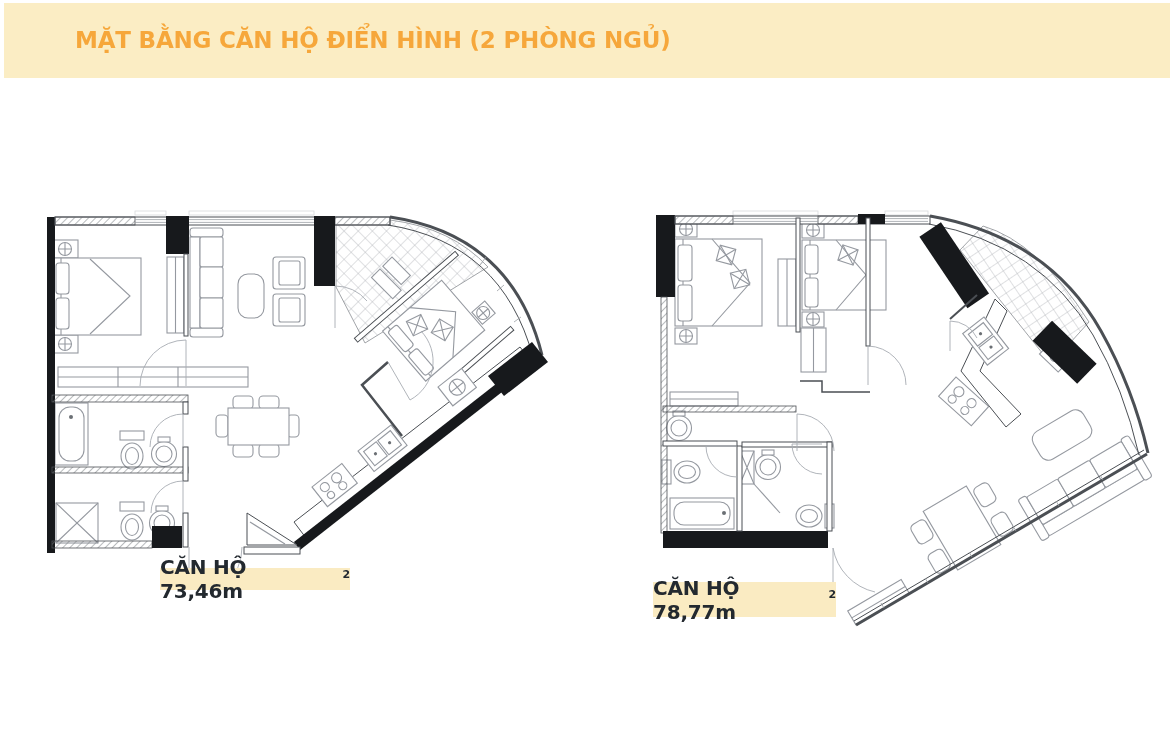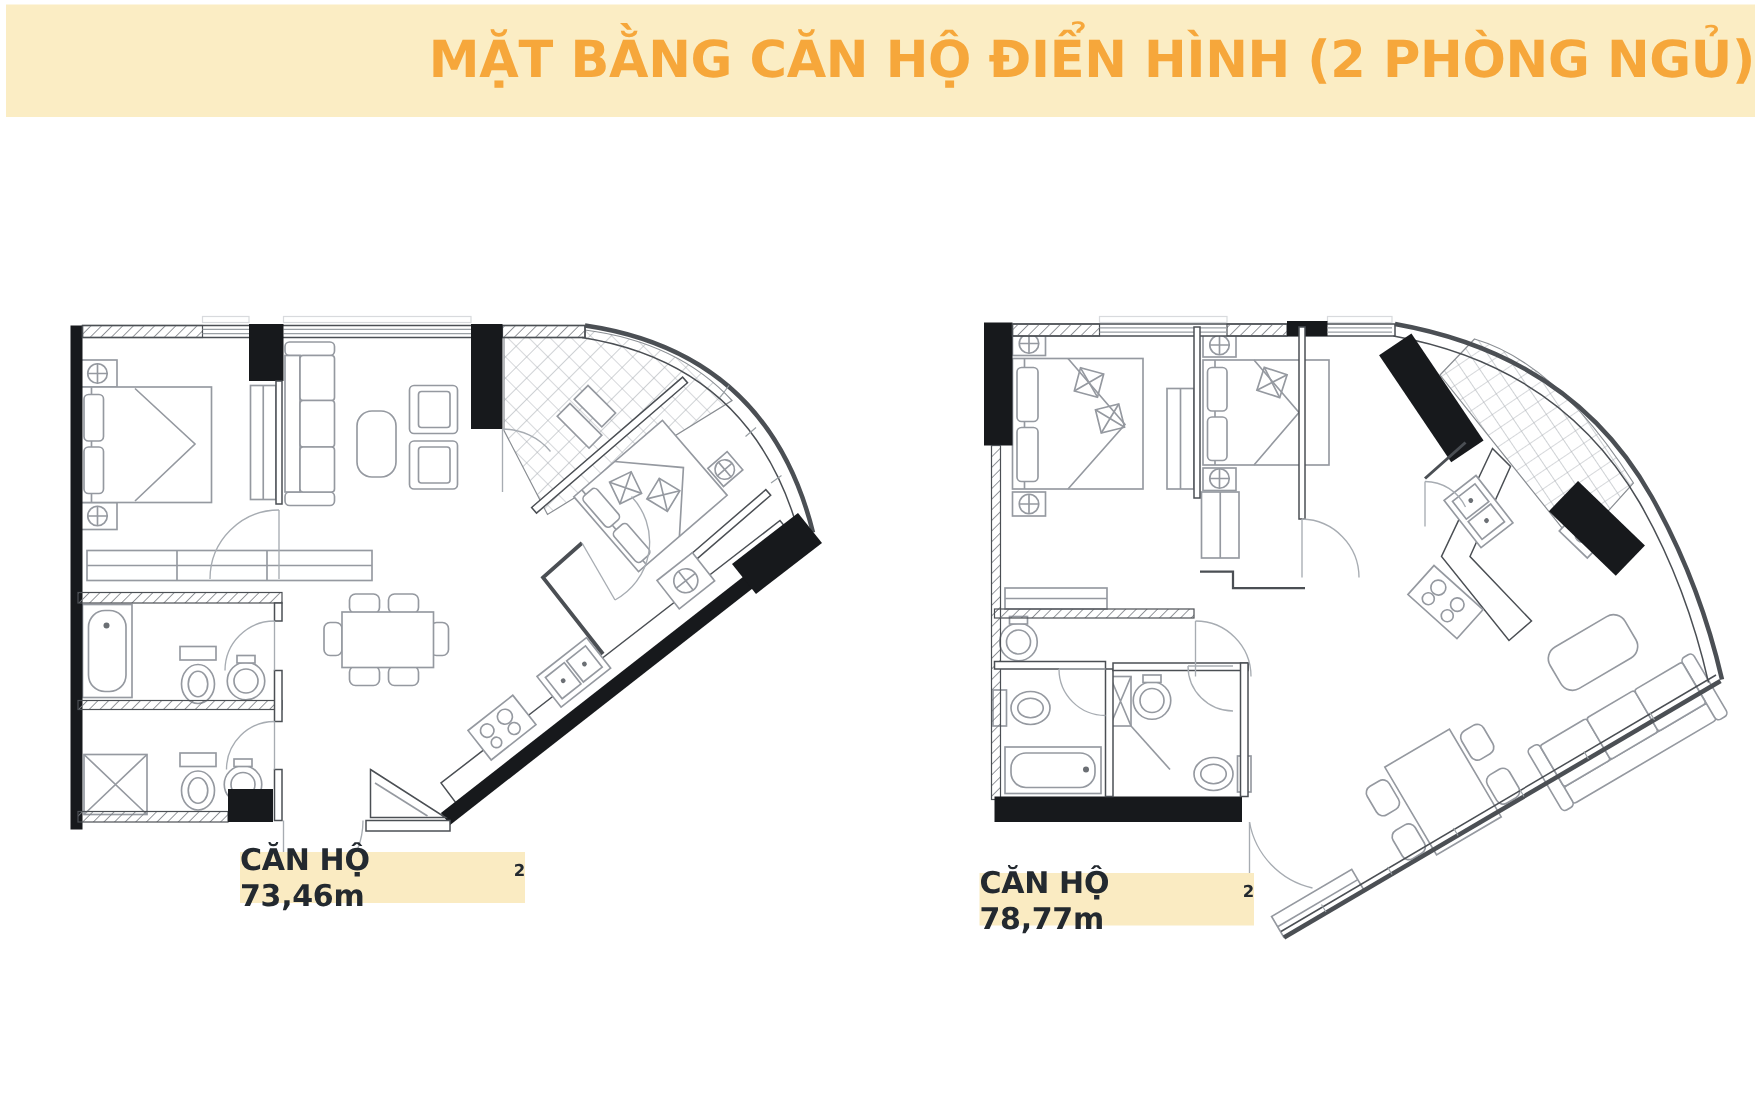--- a/index.html
+++ b/index.html
@@ -4,28 +4,28 @@
 <style>
   :root{
     --banner-bg:#FBEDC4; --banner-text:#F6A73B;
     --label-bg:#FAEBC2; --label-text:#23292F;
     --plan-wall:#4B4F54; --plan-black:#17191C; --plan-furn:#9599A0;
   }
   html,body{margin:0;padding:0;background:#fff;}
   .stage{position:relative;width:1170px;height:735px;background:#fff;overflow:hidden;
          font-family:"DejaVu Sans","Liberation Sans",sans-serif;}
   .banner{position:absolute;left:4px;top:3px;width:1166px;height:75px;background:var(--banner-bg);}
-  .banner h1{margin:0;padding:0 0 0 71px;line-height:75px;font-size:34px;font-weight:700;
-             letter-spacing:-0.2px;color:var(--banner-text);white-space:nowrap;text-align:right;}
+  .banner h1{margin:0;padding:0 0 0 71px;line-height:75px;font-size:23px;font-weight:700;
+             letter-spacing:-0.2px;color:var(--banner-text);white-space:nowrap;}
   .plan{position:absolute;}
   .area-label{position:absolute;background:var(--label-bg);color:var(--label-text);
               display:flex;align-items:center;justify-content:center;
               font-weight:700;font-size:20px;letter-spacing:-0.2px;}
   .area-label sup{font-size:11px;margin-top:-10px;}
-  #lab-left{left:160px;top:568px;width:190px;height:34px;gap:46px;}
+  #lab-left{left:160px;top:568px;width:190px;height:22px;gap:46px;}
   #lab-right{left:653px;top:582px;width:183px;height:35px;gap:28px;}
   
   .w  {stroke:var(--plan-wall);stroke-width:1;fill:none;}
   .w2 {stroke:var(--plan-wall);fill:none;}
   .wf {fill:#fff;stroke:var(--plan-wall);stroke-width:1;}
   .bk {fill:var(--plan-black);stroke:none;}
   .f  {fill:#fff;stroke:var(--plan-furn);stroke-width:1.1;}
   .fn {fill:none;stroke:var(--plan-furn);stroke-width:1.1;}
   .dr {fill:none;stroke:#A7ACB2;stroke-width:0.9;}
   .ht {fill:url(#hatchL);stroke:var(--plan-wall);stroke-width:0.8;}

